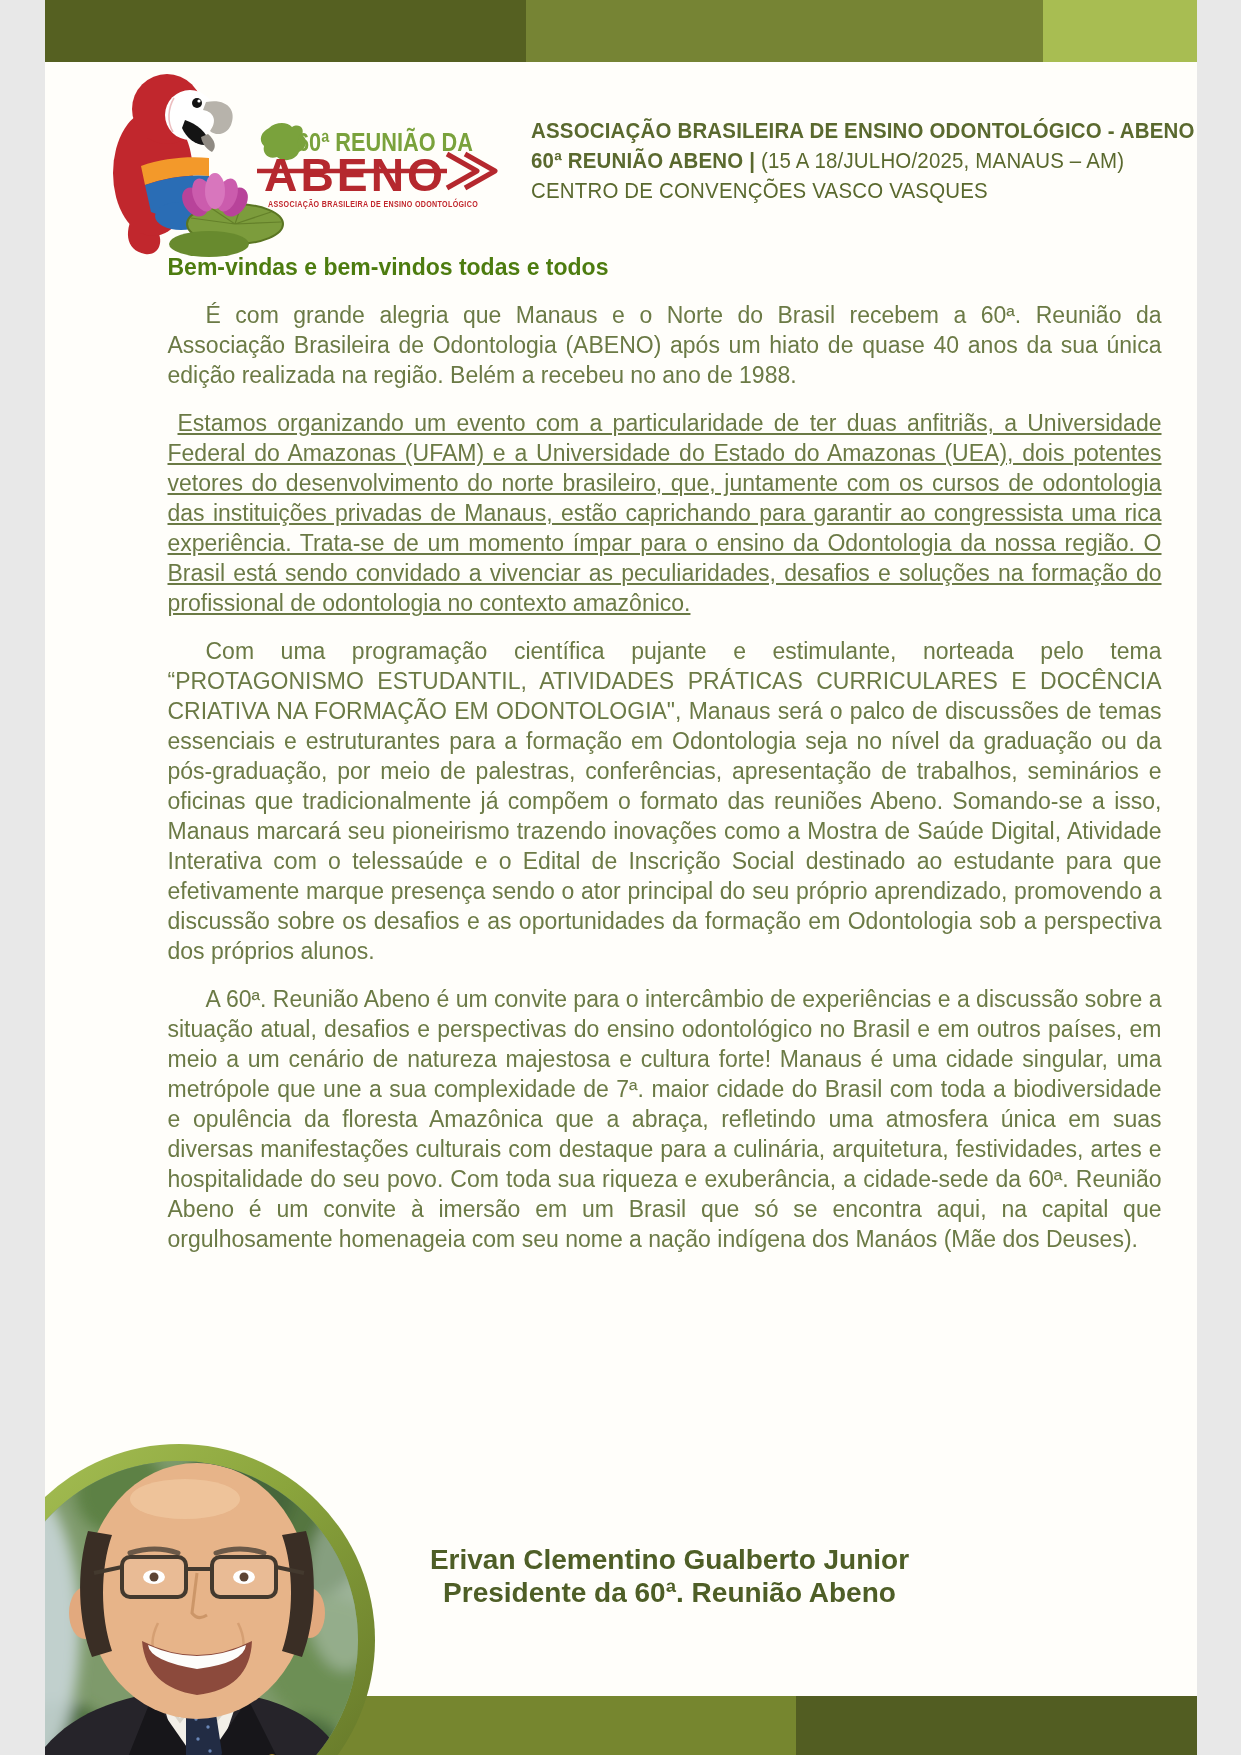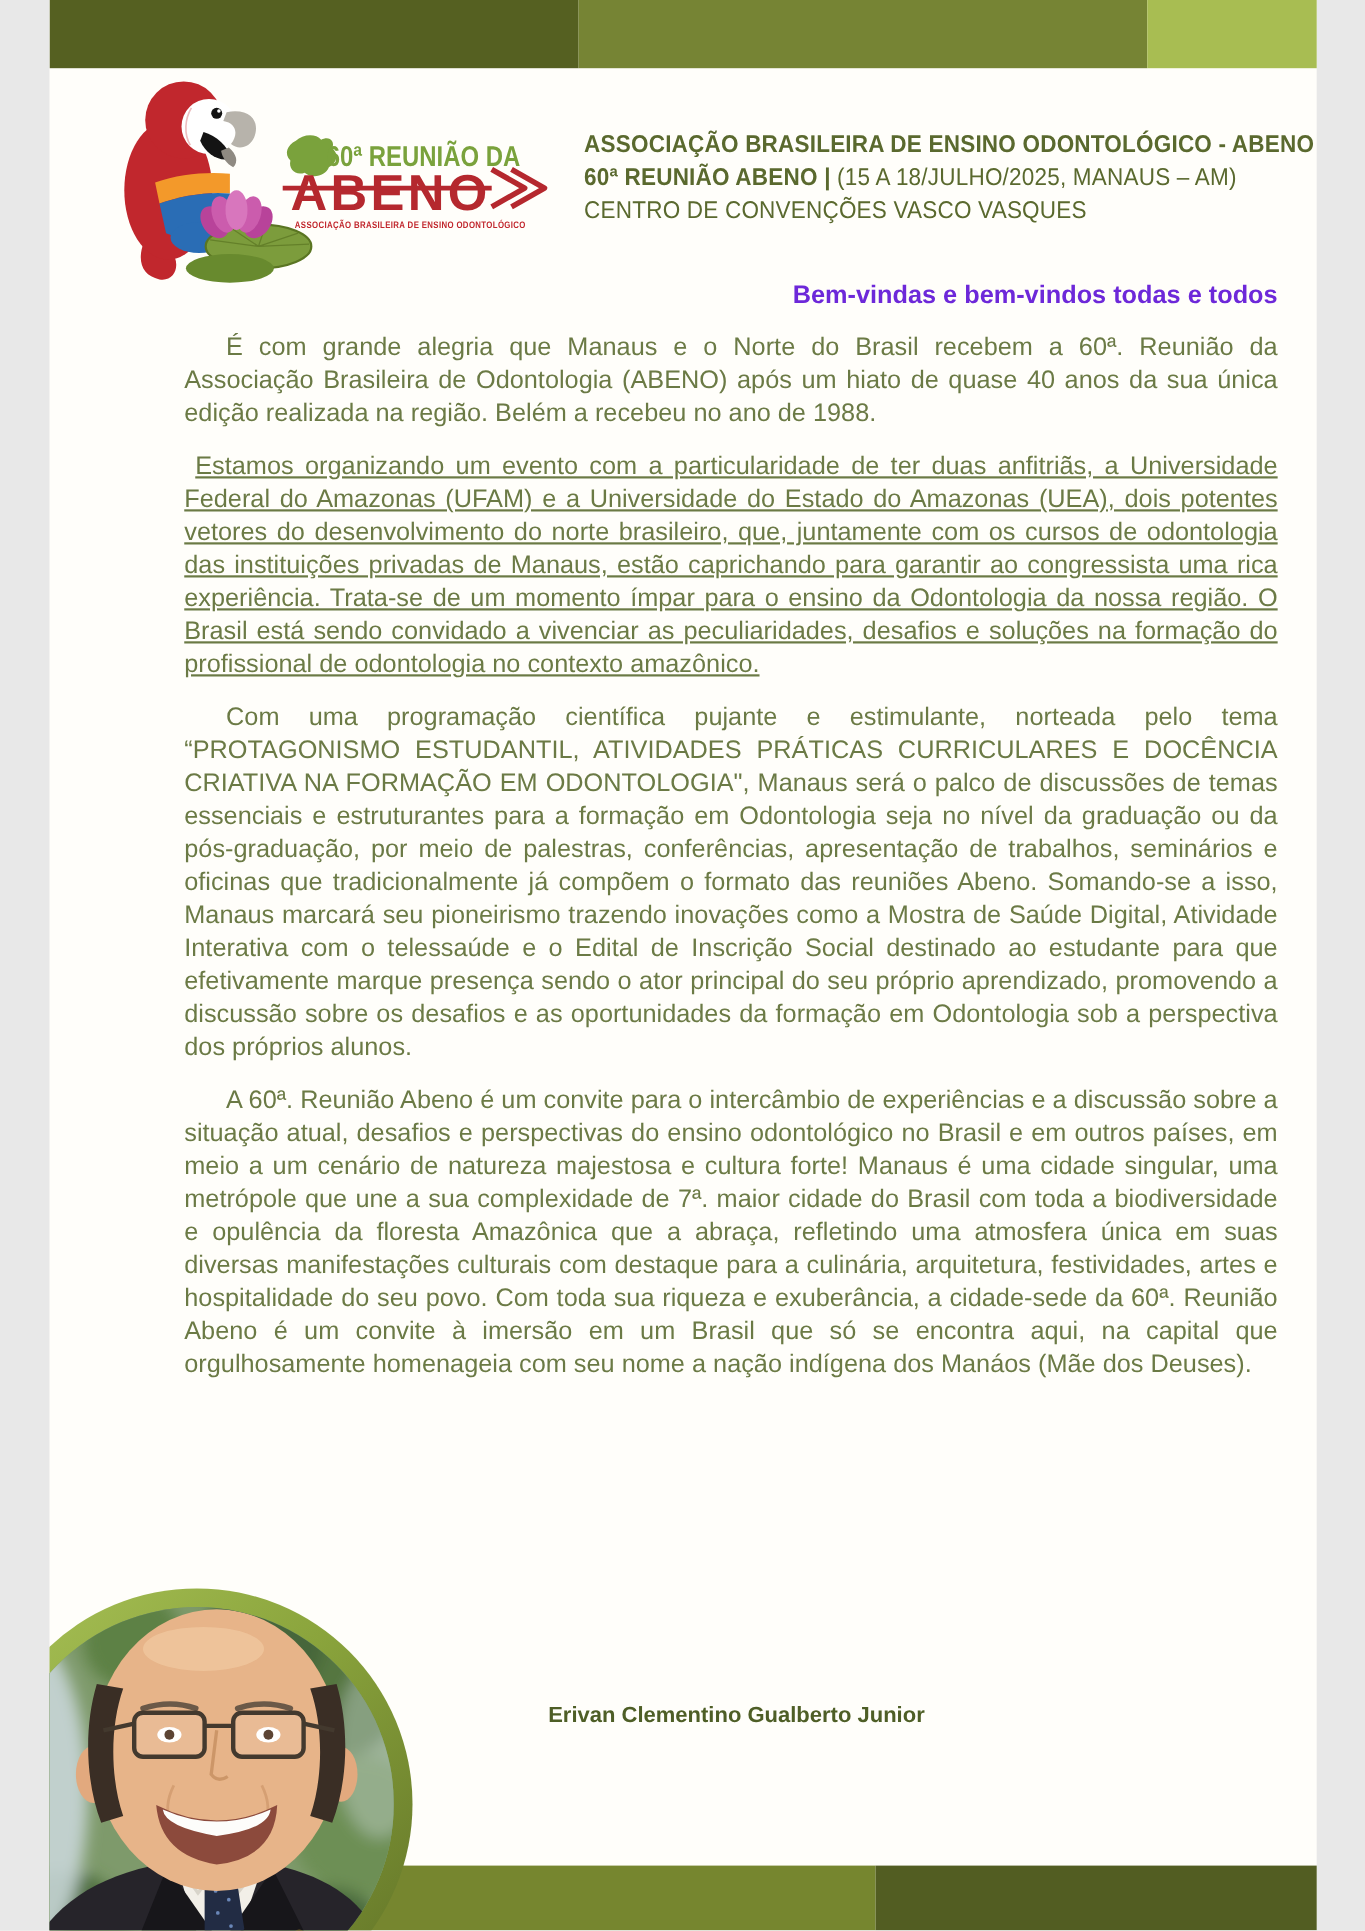--- a/index.html
+++ b/index.html
@@ -21,31 +21,31 @@
     color:#5a692e;transform:scaleX(.93);transform-origin:0 0;
   }
   .header .h-line{font-size:22px;line-height:30px;letter-spacing:.2px;white-space:nowrap;}
   .header .b{font-weight:bold;}
   
   .content{
     position:absolute;left:123px;top:252px;width:994px;
     color:#6b7a45;font-size:23px;line-height:30px;text-align:justify;
   }
   .content .heading{
-    font-weight:bold;color:#6d28d9;font-size:23px;
-    margin:0 0 18px 0;text-align:right;
+    font-weight:bold;color:#4d7c0f;font-size:23px;
+    margin:0 0 18px 0;text-align:left;
   }
   .content p{margin:0 0 18px 0;text-indent:38px;}
   .content p.p2{text-indent:10px;text-decoration:underline;}
   .content p:last-child{margin-bottom:0;}
   
   .signature{
     position:absolute;left:255px;top:1543px;width:740px;
     text-align:center;color:#4e5e26;font-weight:bold;
-    font-size:20px;line-height:33px;
+    font-size:28px;line-height:33px;
   }
   
   .bottombar{position:absolute;left:0;top:1696px;width:1241px;height:59px;display:flex;z-index:1;}
   .bottombar .seg-light{width:751px;background:#76862f;}
   .bottombar .seg-dark{flex:1;background:#525d22;}
   
   .photo-ring{
     position:absolute;left:-62px;top:1444px;width:392px;height:392px;
     border-radius:50%;z-index:3;
     background:linear-gradient(135deg,#a9c257 0%,#8aa43c 45%,#5f7026 100%);
@@ -124,20 +124,21 @@
   <div class="content">
     <div class="heading">Bem-vindas e bem-vindos todas e todos</div>
     <p>É com grande alegria que Manaus e o Norte do Brasil recebem a 60ª. Reunião da Associação Brasileira de Odontologia (ABENO) após um hiato de quase 40 anos da sua única edição realizada na região. Belém a recebeu no ano de 1988.</p>
     <p class="p2">Estamos organizando um evento com a particularidade de ter duas anfitriãs, a Universidade Federal do Amazonas (UFAM) e a Universidade do Estado do Amazonas (UEA), dois potentes vetores do desenvolvimento do norte brasileiro, que, juntamente com os cursos de odontologia das instituições privadas de Manaus, estão caprichando para garantir ao congressista uma rica experiência. Trata-se de um momento ímpar para o ensino da Odontologia da nossa região. O Brasil está sendo convidado a vivenciar as peculiaridades, desafios e soluções na formação do profissional de odontologia no contexto amazônico.</p>
     <p>Com uma programação científica pujante e estimulante, norteada pelo tema “PROTAGONISMO ESTUDANTIL, ATIVIDADES PRÁTICAS CURRICULARES E DOCÊNCIA CRIATIVA NA FORMAÇÃO EM ODONTOLOGIA", Manaus será o palco de discussões de temas essenciais e estruturantes para a formação em Odontologia seja no nível da graduação ou da pós-graduação, por meio de palestras, conferências, apresentação de trabalhos, seminários e oficinas que tradicionalmente já compõem o formato das reuniões Abeno. Somando-se a isso, Manaus marcará seu pioneirismo trazendo inovações como a Mostra de Saúde Digital, Atividade Interativa com o telessaúde e o Edital de Inscrição Social destinado ao estudante para que efetivamente marque presença sendo o ator principal do seu próprio aprendizado, promovendo a discussão sobre os desafios e as oportunidades da formação em Odontologia sob a perspectiva dos próprios alunos.</p>
     <p>A 60ª. Reunião Abeno é um convite para o intercâmbio de experiências e a discussão sobre a situação atual, desafios e perspectivas do ensino odontológico no Brasil e em outros países, em meio a um cenário de natureza majestosa e cultura forte! Manaus é uma cidade singular, uma metrópole que une a sua complexidade de 7ª. maior cidade do Brasil com toda a biodiversidade e opulência da floresta Amazônica que a abraça, refletindo uma atmosfera única em suas diversas manifestações culturais com destaque para a culinária, arquitetura, festividades, artes e hospitalidade do seu povo. Com toda sua riqueza e exuberância, a cidade-sede da 60ª. Reunião Abeno é um convite à imersão em um Brasil que só se encontra aqui, na capital que orgulhosamente homenageia com seu nome a nação indígena dos Manáos (Mãe dos Deuses).</p>
   </div>
 
   <div class="signature">
     <div>Erivan Clementino Gualberto Junior</div>
+    <div>Presidente da 60ª. Reunião Abeno</div>
   </div>
 
   <div class="bottombar">
     <div class="seg-light"></div>
     <div class="seg-dark"></div>
   </div>
 
   <div class="photo-ring">
     <div class="photo-inner">
       <svg width="358" height="358" viewBox="0 0 358 358">

